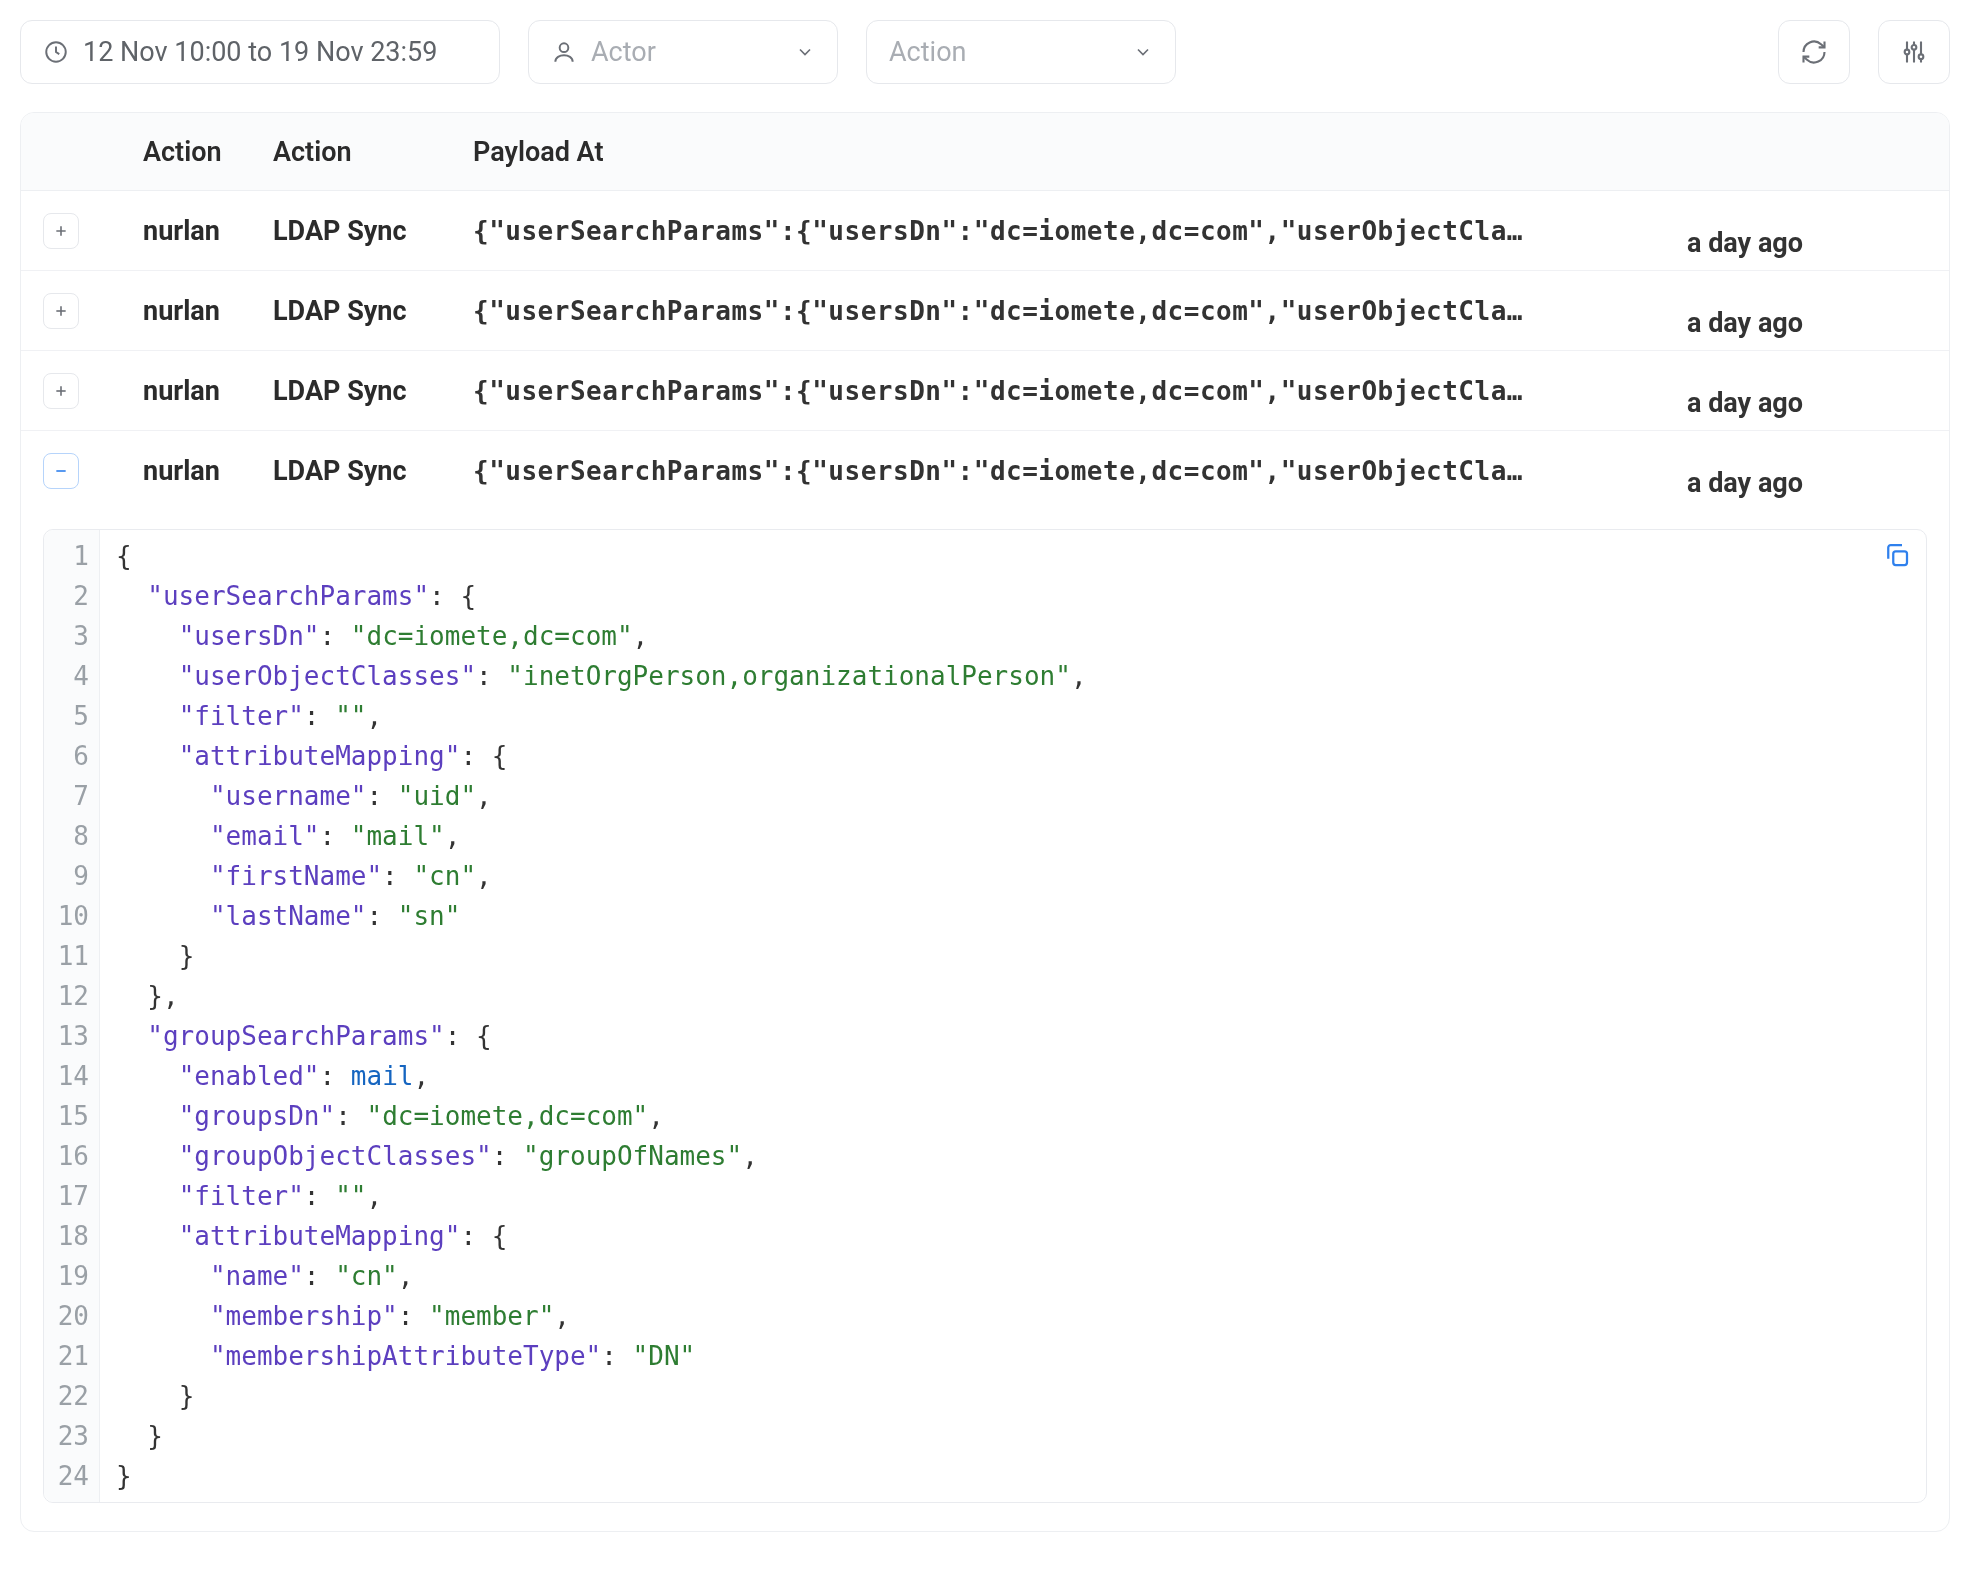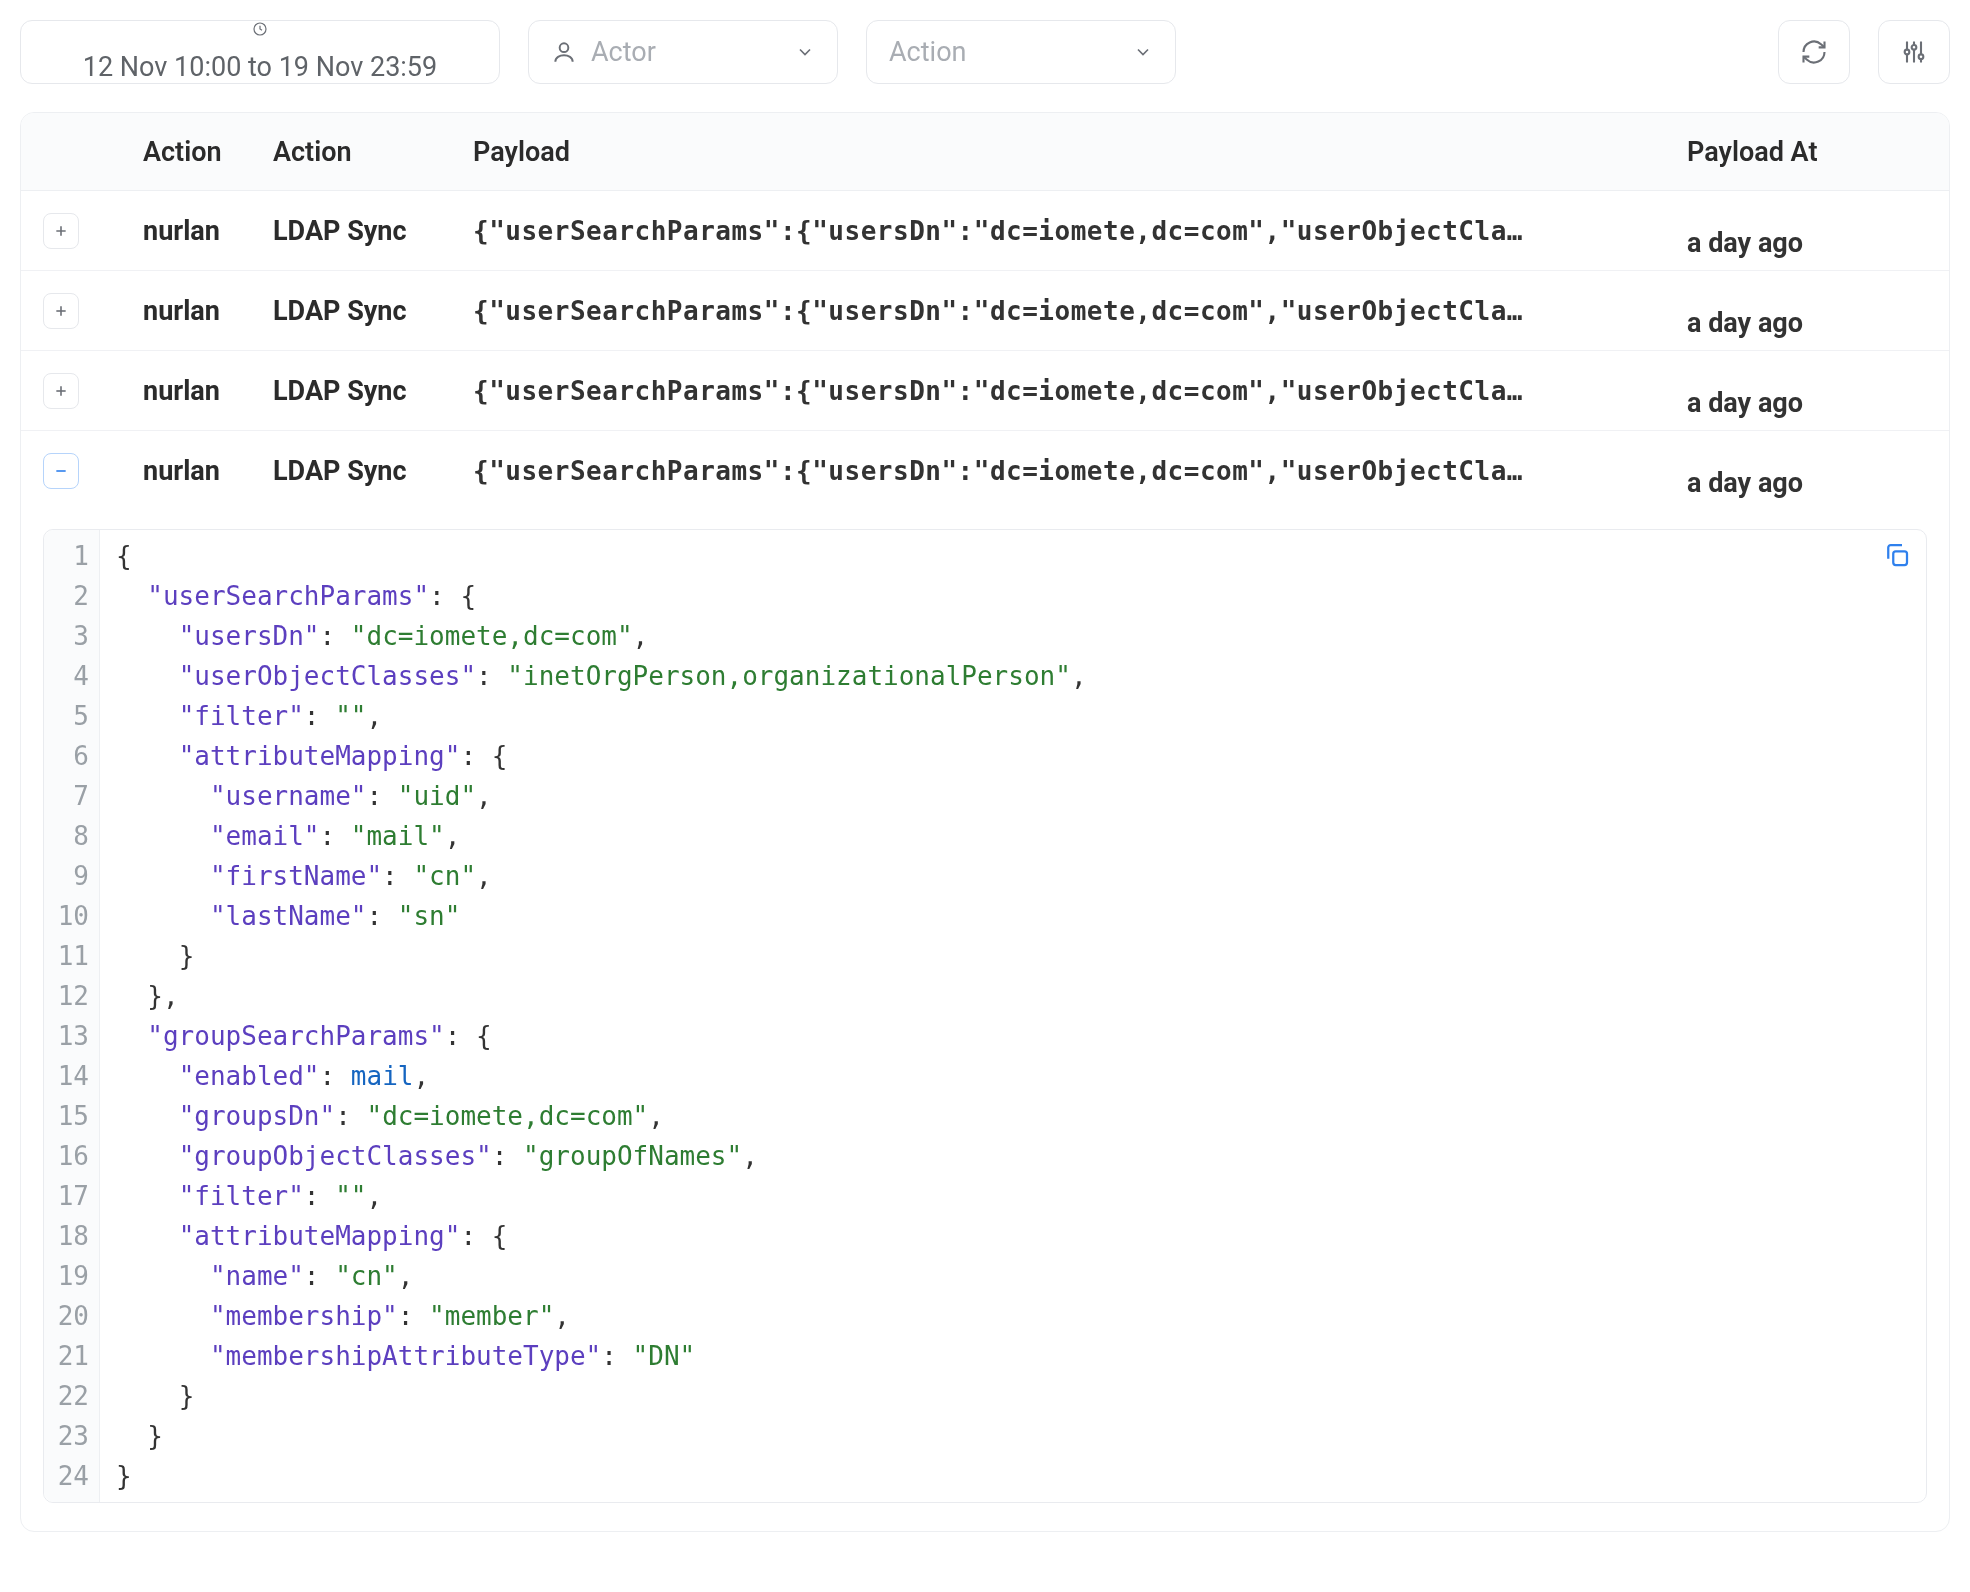--- a/index.html
+++ b/index.html
@@ -34,21 +34,21 @@
     height: 64px;
     border: 1.6px solid #e6e8ec;
     border-radius: 12px;
     background: #fff;
     padding: 0 22px;
     font-size: 27px;
     color: #6b6f76;
     gap: 14px;
     cursor: pointer;
   }
-  .control.date { min-width: 480px; color: #5f6368; font-size: 27px; flex-direction: column; }
+  .control.date { min-width: 480px; color: #5f6368; font-size: 27px; }
   .control.select { min-width: 310px; justify-content: space-between; }
   .control.select .label { display: flex; align-items: center; gap: 14px; color: #a9adb3; }
   .control.icon-btn { min-width: 64px; width: 72px; justify-content: center; padding: 0; }
   .control.icon-btn svg { width: 28px; height: 28px; }
   .control svg { stroke: #6b6f76; }
 
   .table-wrap {
     border: 1.6px solid #edeff2;
     border-radius: 14px;
     overflow: hidden;
@@ -206,21 +206,20 @@
           <circle cx="18" cy="16" r="2"></circle>
         </svg>
     </div>
   </div>
 
   <div class="table-wrap">
     <div class="thead">
       <div></div>
       <div>Action</div>
       <div>Action</div>
-      <div>Payload</div>
       <div>Payload At</div>
     </div>
 
     <div id="rows-container">
         <div class="trow">
           <div>
             <div class="expand-btn">
               <svg width="16" height="16" viewBox="0 0 24 24" stroke="#6b6f76" stroke-width="2.4">
                 <path d="M12 5v14"></path>
                 <path d="M5 12h14"></path>

